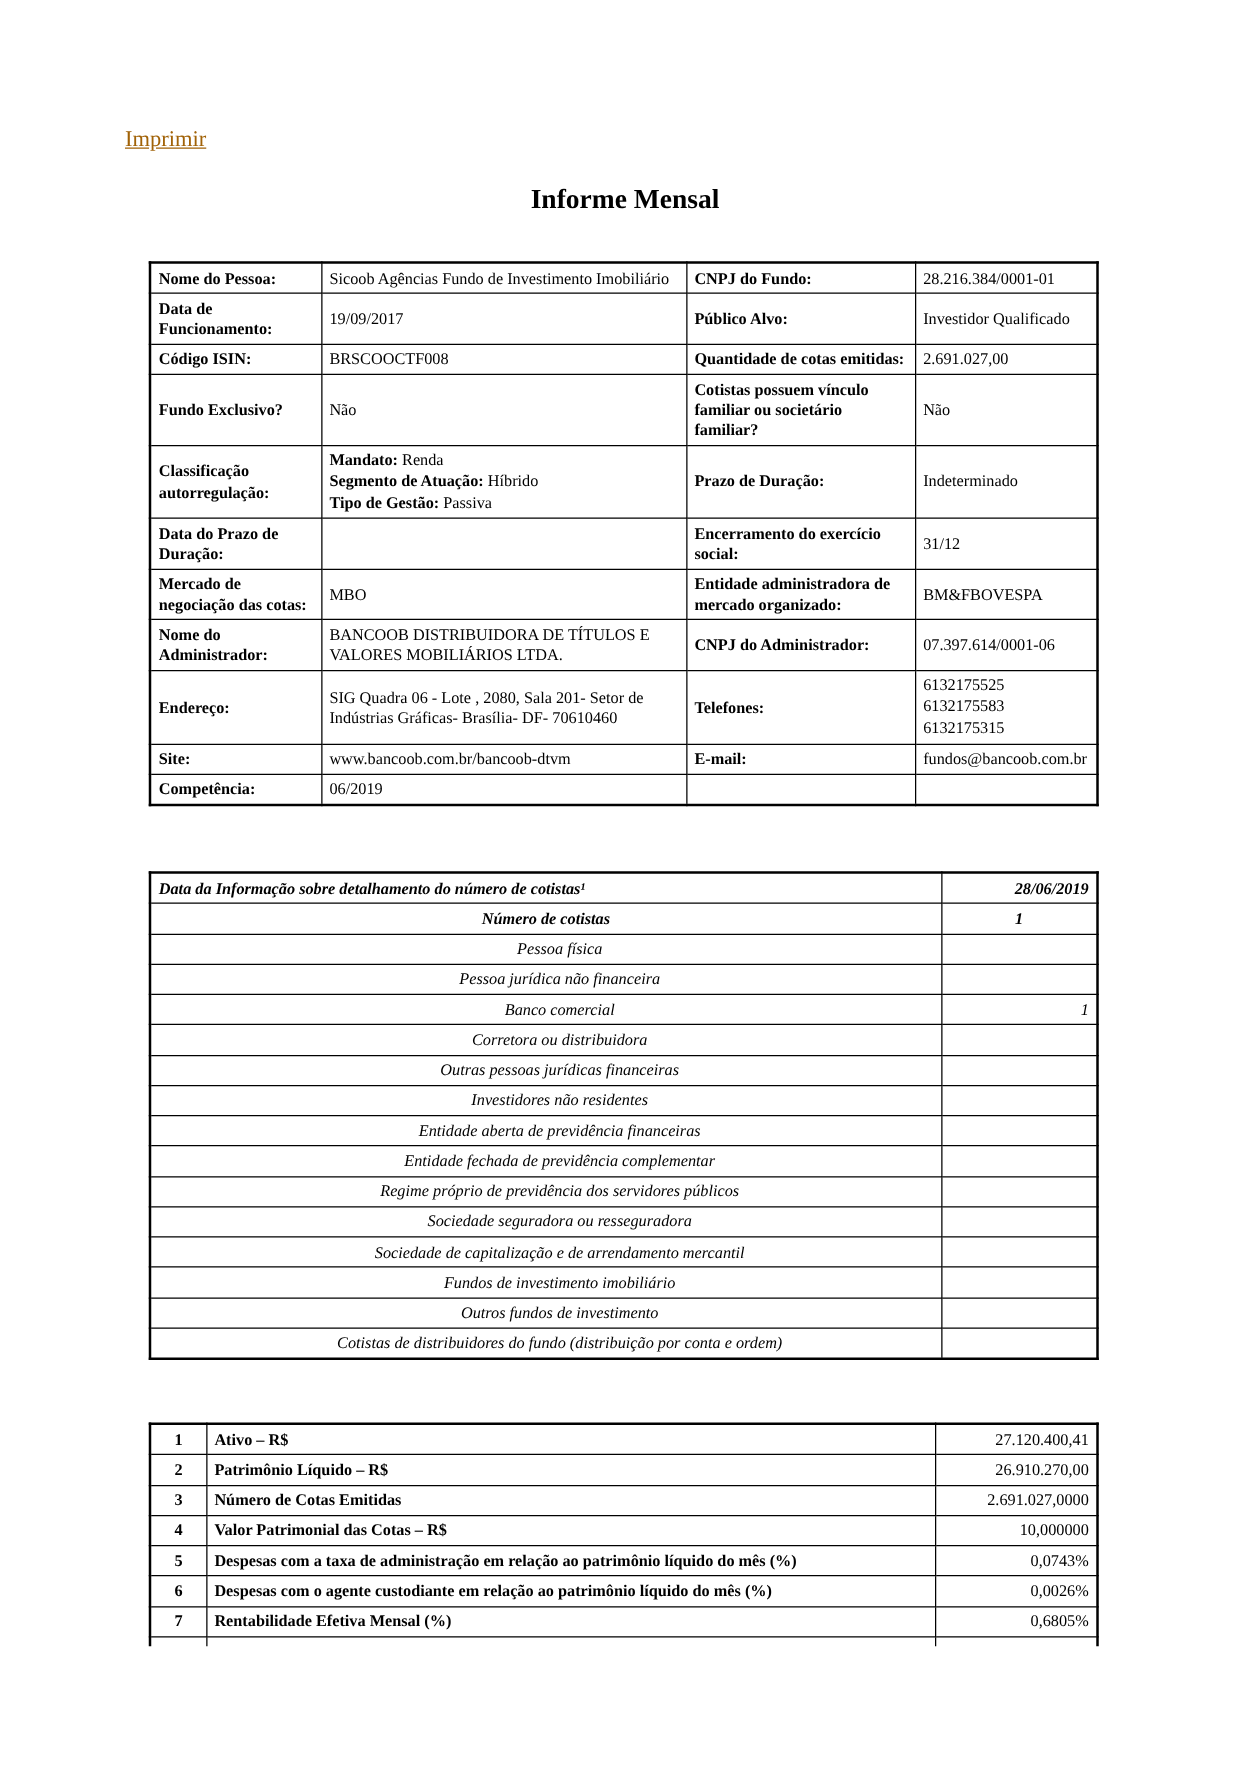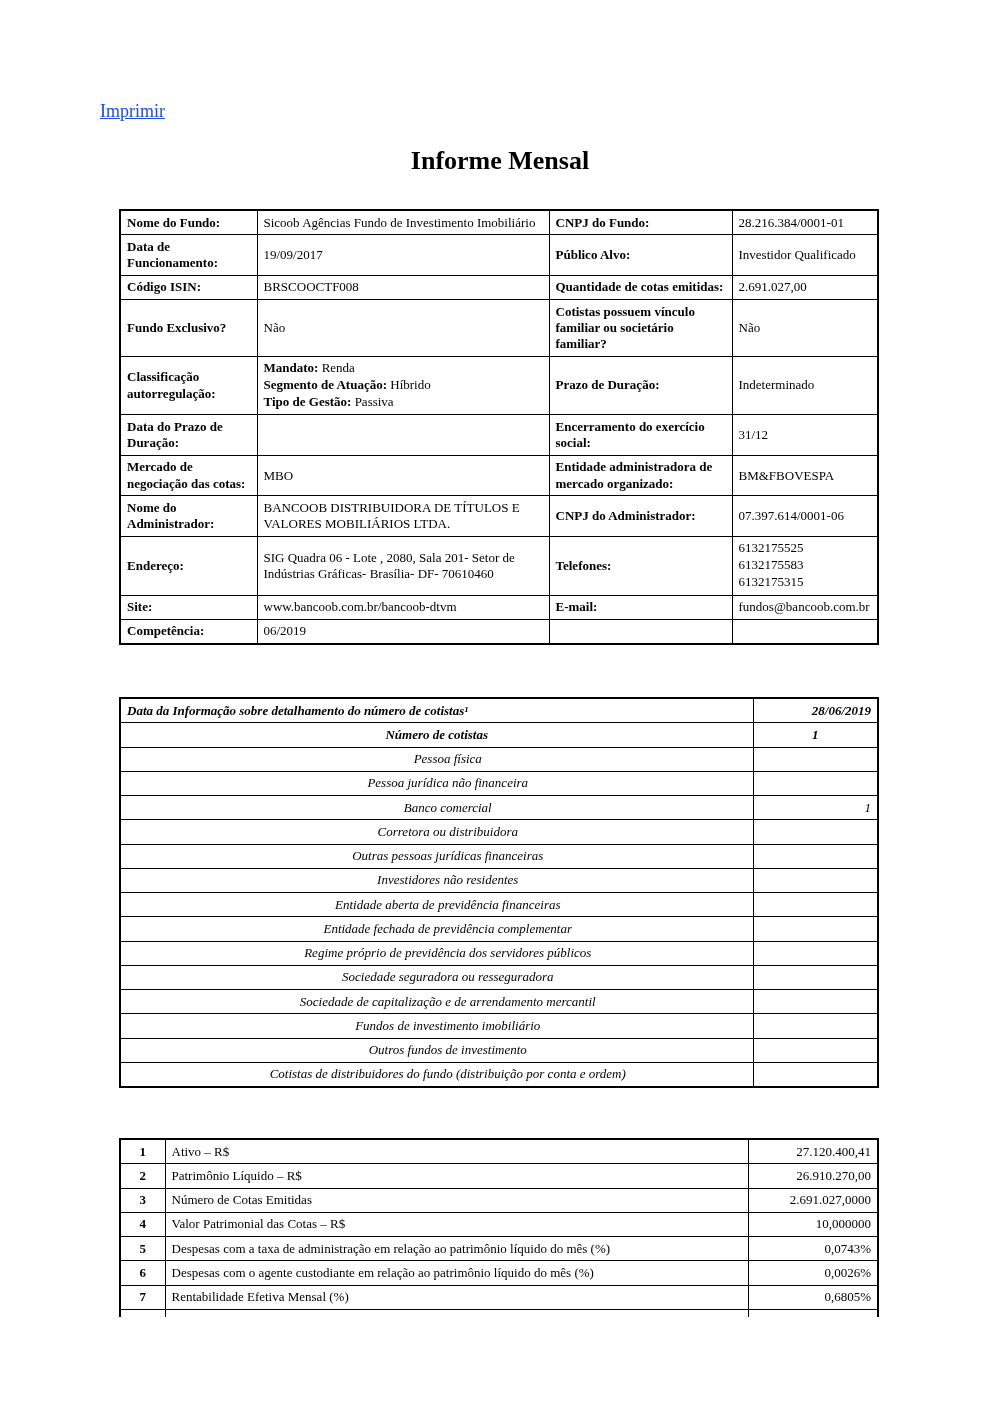--- a/index.html
+++ b/index.html
@@ -11,31 +11,31 @@
     background: #ffffff;
     color: #000000;
     font-family: "Liberation Serif", serif;
     overflow: hidden;
   }
   .print-link {
     position: absolute;
     left: 100px;
     top: 101px;
     font-size: 18px;
-    color: #1d4ed8;
+    color: #a16207;
     text-decoration: underline;
   }
   .doc-title {
     position: absolute;
     left: 0;
     top: 146px;
     width: 100%;
     margin: 0;
     text-align: center;
-    font-size: 26px;
+    font-size: 22px;
     font-weight: bold;
   }
   table {
     position: absolute;
     left: 119px;
     border-collapse: collapse;
     table-layout: fixed;
     width: 758px;
   }
   table { border: 2px solid #000; }
@@ -50,42 +50,42 @@
   .t1 { top: 209px; }
   .t2 { top: 697px; font-style: italic; }
   .t3 { top: 1138px; border-bottom: none; }
   .t1 td.lbl { font-weight: bold; }
   .t1 .vline { line-height: 1.3; }
   .t2 tr.hdr td { font-weight: bold; }
   .t2 tr.total td { font-weight: bold; text-align: center; }
   .t2 td.sub { padding-left: 28px; text-align: center; }
   .t2 td.val, .t3 td.val { text-align: right; }
   .t3 td.num { text-align: center; font-weight: bold; }
-  .t3 td.lbl { font-weight: normal; }
+  .t3 td.lbl { font-weight: bold; }
   .t3 tr.partial td { height: 8px; padding: 0; border-bottom: none; }
 </style>
 </head>
 <body>
 
 <div class="page">
 
   <a href="#" class="print-link">Imprimir</a>
 
   <h1 class="doc-title">Informe Mensal</h1>
 
   <table class="t1">
     <colgroup>
         <col style="width:137px">
         <col style="width:292px">
         <col style="width:183px">
         <col style="width:146px">
       </colgroup>
     <tbody>
         <tr>
-      <td class="lbl">Nome do Fundo:</td>
+      <td class="lbl">Nome do Pessoa:</td>
       <td>Sicoob Agências Fundo de Investimento Imobiliário</td>
       <td class="lbl">CNPJ do Fundo:</td>
       <td>28.216.384/0001-01</td>
     </tr>
     <tr>
       <td class="lbl">Data de Funcionamento:</td>
       <td>19/09/2017</td>
       <td class="lbl">Público Alvo:</td>
       <td>Investidor Qualificado</td>
     </tr>

